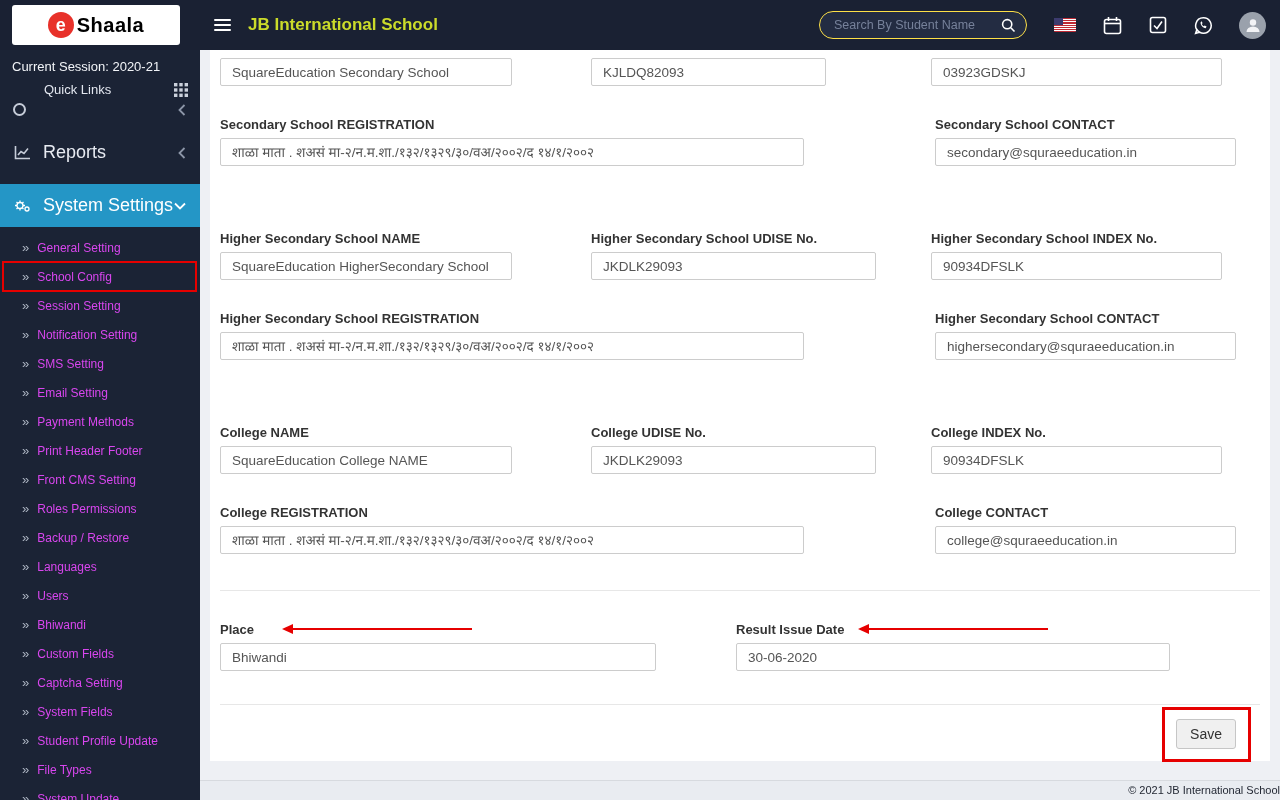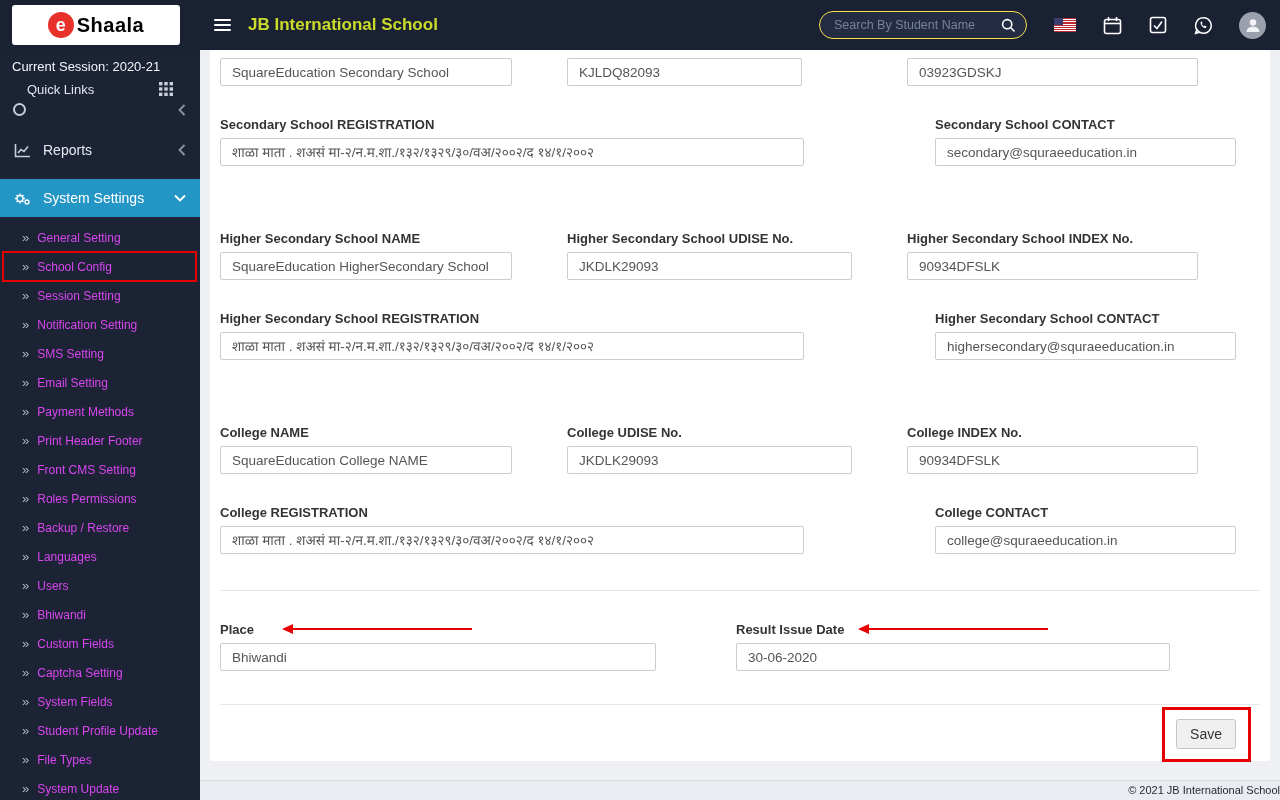--- a/index.html
+++ b/index.html
@@ -44,48 +44,48 @@
   .flag .canton { position: absolute; left: 0; top: 0; width: 9px; height: 7px; background: #3c3b6e; }
   .avatar { width: 27px; height: 27px; border-radius: 50%; background: #9aa1ac;
     display: flex; align-items: center; justify-content: center; margin: 0 14px 0 26px; }
 
   
   .sidebar {
     position: absolute; top: 50px; left: 0; bottom: 0; width: 200px;
     background: #1b2335; color: #e2e6ef; z-index: 50; font-size: 13px;
   }
   .session { padding: 9px 12px 2px; color: #f2f4f8; }
-  .quicklinks { display: flex; align-items: flex-start; padding: 6px 27px 2px; cursor: pointer; }
+  .quicklinks { display: flex; align-items: flex-end; padding: 6px 12px 2px; cursor: pointer; margin-left: 32px; }
   .quicklinks .ql-label { flex: 1; }
   .nav-item { display: flex; align-items: center; padding: 6px 14px 6px 12px; cursor: pointer; }
   .nav-item.blank { padding: 3px 14px 3px 12px; }
   .nav-item.reports { margin-top: 13px; padding: 9px 14px 9px 14px; }
   .nav-icon { width: 22px; display: flex; align-items: center; margin-right: 7px; }
-  .nav-label { flex: 1; font-size: 14px; color: #e8ebf2; }
+  .nav-label { flex: 1; font-size: 18px; color: #e8ebf2; }
   .nav-active { background: #2496c6; padding: 11px 14px; margin-top: 12px; }
   .nav-active .nav-label { color: #fff; }
   .submenu { padding-top: 6px; }
   .subitem { position: relative; display: flex; align-items: center; height: 29px; padding-left: 22px; cursor: pointer; }
   .marker { color: #aeb6c4; margin-right: 8px; font-size: 13px; }
   .subtext { color: #d946ef; font-size: 12px; text-align: center; }
   .item-annotation {
     position: absolute; left: 2px; right: 3px; top: -1px; bottom: -1px;
     border: 2px solid #e60000; pointer-events: none;
   }
 
   
   .main { position: absolute; left: 200px; top: 50px; right: 0; bottom: 20px;
     background: #eef0f4; overflow: hidden; }
   .card { margin: 0 10px; background: #fff; padding: 8px 10px 12px; }
 
   .frow { display: flex; }
   .frow.r2 { margin-top: 30px; gap: 28px; }
   .form-section + .form-section { margin-top: 64px; }
   .field { display: block; }
-  .f-c1 { width: 292px; margin-right: 55px; }
+  .f-c1 { width: 292px; margin-right: 79px; }
   .f-c2 { width: 285px; margin-right: 55px; }
   .f-c3 { width: 291px; }
   .f-wide { width: 584px; margin-right: 103px; }
   .f-contact { width: 301px; }
   .f-place { width: 436px; margin-right: 80px; }
   .f-result { width: 434px; }
   .sec-secondary .f-c2 .finput { width: 235px; }
 
   .flabel { display: flex; align-items: center; font-size: 13px; font-weight: bold;
     color: #333; height: 16px; margin-bottom: 6px; }

